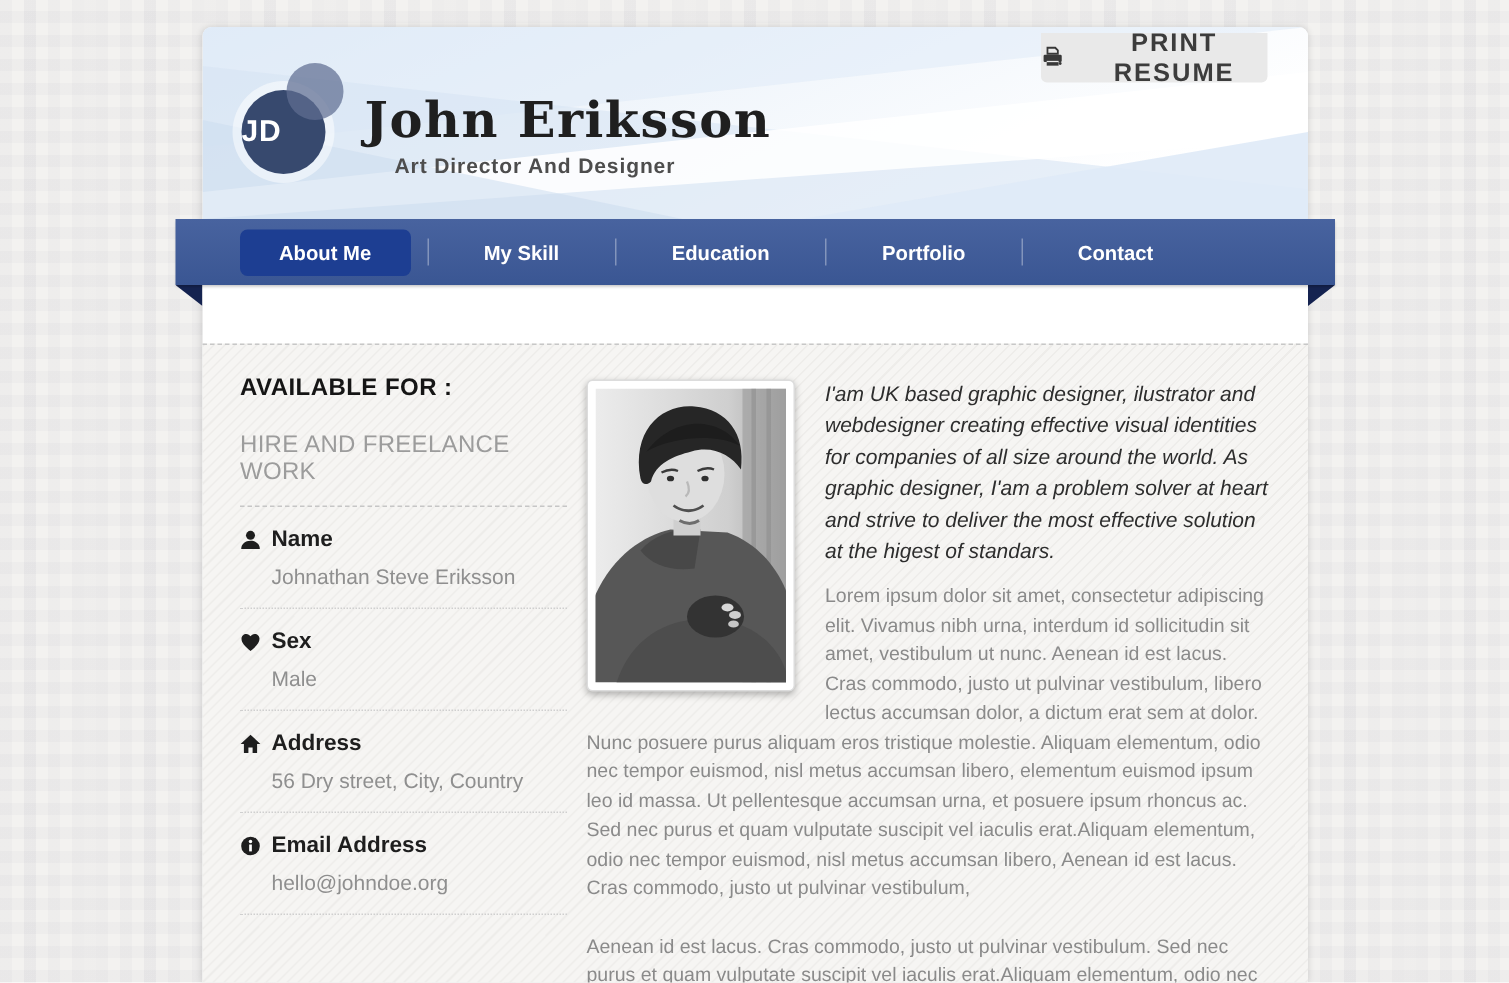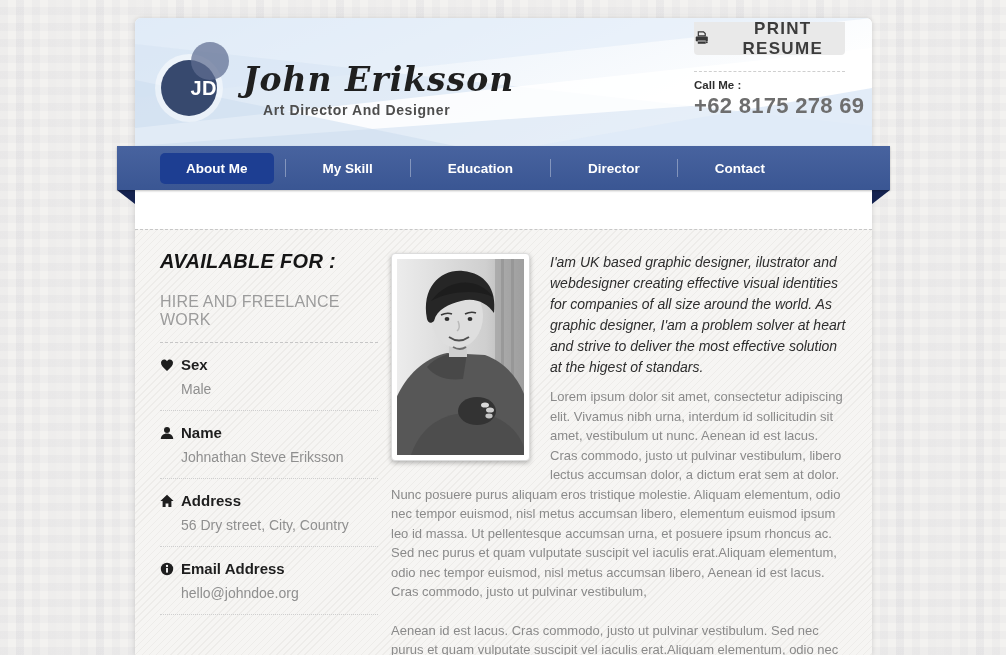--- a/index.html
+++ b/index.html
@@ -24,25 +24,25 @@
   
   .header { position:absolute; left:0; top:0; width:737px; height:128px;
             border-radius:6px 6px 0 0; overflow:hidden; }
   .header svg.bg { position:absolute; left:0; top:0; width:100%; height:100%; }
 
   .logo-small { position:absolute; left:56px; top:24px; width:38px; height:38px;
                 border-radius:50%; background:rgba(95,110,145,.72); z-index:3; }
   .logo-big   { position:absolute; left:26px; top:42px; width:56px; height:56px;
                 border-radius:50%; background:#37496e; z-index:2;
                 box-shadow:0 0 0 6px rgba(255,255,255,.5);
-                display:flex; align-items:center; justify-content:flex-end;
+                display:flex; align-items:center; justify-content:flex-start;
                 color:#fff; font-weight:bold; font-size:20px; letter-spacing:.5px; }
 
   .title-block { position:absolute; left:108px; top:42px; z-index:2; }
-  .person-name { font-family:"DejaVu Serif", serif; font-style:italic; font-weight:700;
+  .person-name { font-family:"DejaVu Serif", serif; font-weight:700;
                  font-size:33px; color:#1f1f1f; letter-spacing:1px; }
   .person-role { font-size:14px; font-weight:bold; color:#4d4d4d; letter-spacing:.6px;
                  margin:3px 0 0 20px; }
 
   .print-btn { position:absolute; right:27px; top:4px; width:151px; height:33px;
                background:#e9e9e9; border:none; border-radius:0 0 4px 4px; cursor:pointer;
                display:flex; align-items:center; justify-content:center; gap:11px;
                font-family:"Liberation Sans", sans-serif;
                font-size:17px; font-weight:bold; letter-spacing:1.3px; color:#3c3c3c; z-index:4; }
   .callme { position:absolute; right:27px; top:53px; width:151px;
@@ -65,21 +65,21 @@
   .fold.right { left:872px; clip-path:polygon(0 0, 100% 0, 0 100%); }
 
   
   .content { position:absolute; left:0; top:211px; width:737px; height:426px;
              border-top:1px dashed #c7c7c7;
              background-color:#f6f5f3;
              background-image:repeating-linear-gradient(135deg, rgba(150,145,138,.09) 0 1px, rgba(0,0,0,0) 1px 5px); }
 
   
   .sidebar { position:absolute; left:25px; top:20px; width:218px; }
-  .sb-heading { font-size:20px; font-weight:bold; color:#151515; letter-spacing:.3px;font-style:italic; }
+  .sb-heading { font-size:16px; font-weight:bold; color:#151515; letter-spacing:.3px; }
   .sb-subheading { font-size:16px; color:#9c9c9c; margin-top:20px; padding-bottom:13px;
                    border-bottom:1px dashed #c6c6c6; letter-spacing:.2px; }
   .sb-row { padding:13px 0 13px; border-bottom:1px dotted #cfcfcf; }
   .sb-label { display:flex; align-items:center; gap:7px;
               font-size:15px; font-weight:bold; color:#1e1e1e; }
   .sb-label svg { flex:0 0 auto; }
   .sb-value { font-size:14px; color:#8f8f8f; margin:8px 0 0 21px; }
 
   
   .main-col { position:absolute; left:256px; top:22px; width:457px; }
@@ -129,67 +129,63 @@
         <svg width="18" height="17" viewBox="0 0 18 17" aria-hidden="true">
           <path d="M5 0.8h6l2 2V5.4H5z" fill="none" stroke="#383838" stroke-width="1.4"></path>
           <rect x="2" y="6.2" width="14" height="5.6" rx="1" fill="#383838"></rect>
           <rect x="4.4" y="11" width="9.2" height="3.6" fill="#383838"></rect>
           <rect x="4.4" y="10.9" width="9.2" height="1" fill="#e9e9e9"></rect>
           <circle cx="14.8" cy="12.9" r="1.1" fill="#383838"></circle>
         </svg>
         <span>PRINT RESUME</span>
       </button>
 
-      <div class="callme">
-        <div class="callme-label">Call Me :</div>
-        <div class="callme-phone">+62 8175 278 69</div>
-      </div>
     </div>
   </div>
 
   <nav class="navbar">
     <div class="nav-item active">About Me</div>
     <div class="nav-sep"></div>
     <div class="nav-item">My Skill</div>
     <div class="nav-sep"></div>
     <div class="nav-item">Education</div>
     <div class="nav-sep"></div>
-    <div class="nav-item">Director</div>
+    <div class="nav-item">Portfolio</div>
     <div class="nav-sep"></div>
     <div class="nav-item">Contact</div>
   </nav>
   <div class="fold left"></div>
   <div class="fold right"></div>
 
   <div class="card" style="background:none; box-shadow:none; pointer-events:none;">
     <div class="content" style="pointer-events:auto;">
 
       <aside class="sidebar">
         <div class="sb-heading">AVAILABLE FOR :</div>
         <div class="sb-subheading">HIRE AND FREELANCE WORK</div>
 
         <div class="sb-row">
           <div class="sb-label">
             <svg width="14" height="14" viewBox="0 0 14 14" aria-hidden="true">
-              <path d="M7 13C3 9.6 1 7.5 1 4.8 1 3 2.4 1.6 4.2 1.6 5.4 1.6 6.4 2.2 7 3.2 7.6 2.2 8.6 1.6 9.8 1.6 11.6 1.6 13 3 13 4.8 13 7.5 11 9.6 7 13Z" fill="#1e1e1e"></path>
-            </svg>
-            <span>Sex</span>
-          </div>
-          <div class="sb-value">Male</div>
-        </div>
-
-        <div class="sb-row">
-          <div class="sb-label">
-            <svg width="14" height="14" viewBox="0 0 14 14" aria-hidden="true">
               <circle cx="7" cy="3.9" r="3" fill="#1e1e1e"></circle>
               <path d="M0.8 13c0-3.4 2.8-5.5 6.2-5.5s6.2 2.1 6.2 5.5z" fill="#1e1e1e"></path>
             </svg>
             <span>Name</span>
           </div>
           <div class="sb-value">Johnathan Steve Eriksson</div>
+        </div>
+
+        <div class="sb-row">
+          <div class="sb-label">
+            <svg width="14" height="14" viewBox="0 0 14 14" aria-hidden="true">
+              <path d="M7 13C3 9.6 1 7.5 1 4.8 1 3 2.4 1.6 4.2 1.6 5.4 1.6 6.4 2.2 7 3.2 7.6 2.2 8.6 1.6 9.8 1.6 11.6 1.6 13 3 13 4.8 13 7.5 11 9.6 7 13Z" fill="#1e1e1e"></path>
+            </svg>
+            <span>Sex</span>
+          </div>
+          <div class="sb-value">Male</div>
         </div>
 
         <div class="sb-row">
           <div class="sb-label">
             <svg width="14" height="14" viewBox="0 0 14 14" aria-hidden="true">
               <path d="M7 0.8 13.6 7H11.4V13H8.4V9.4H5.6V13H2.6V7H0.4Z" fill="#1e1e1e"></path>
             </svg>
             <span>Address</span>
           </div>
           <div class="sb-value">56 Dry street, City, Country</div>

